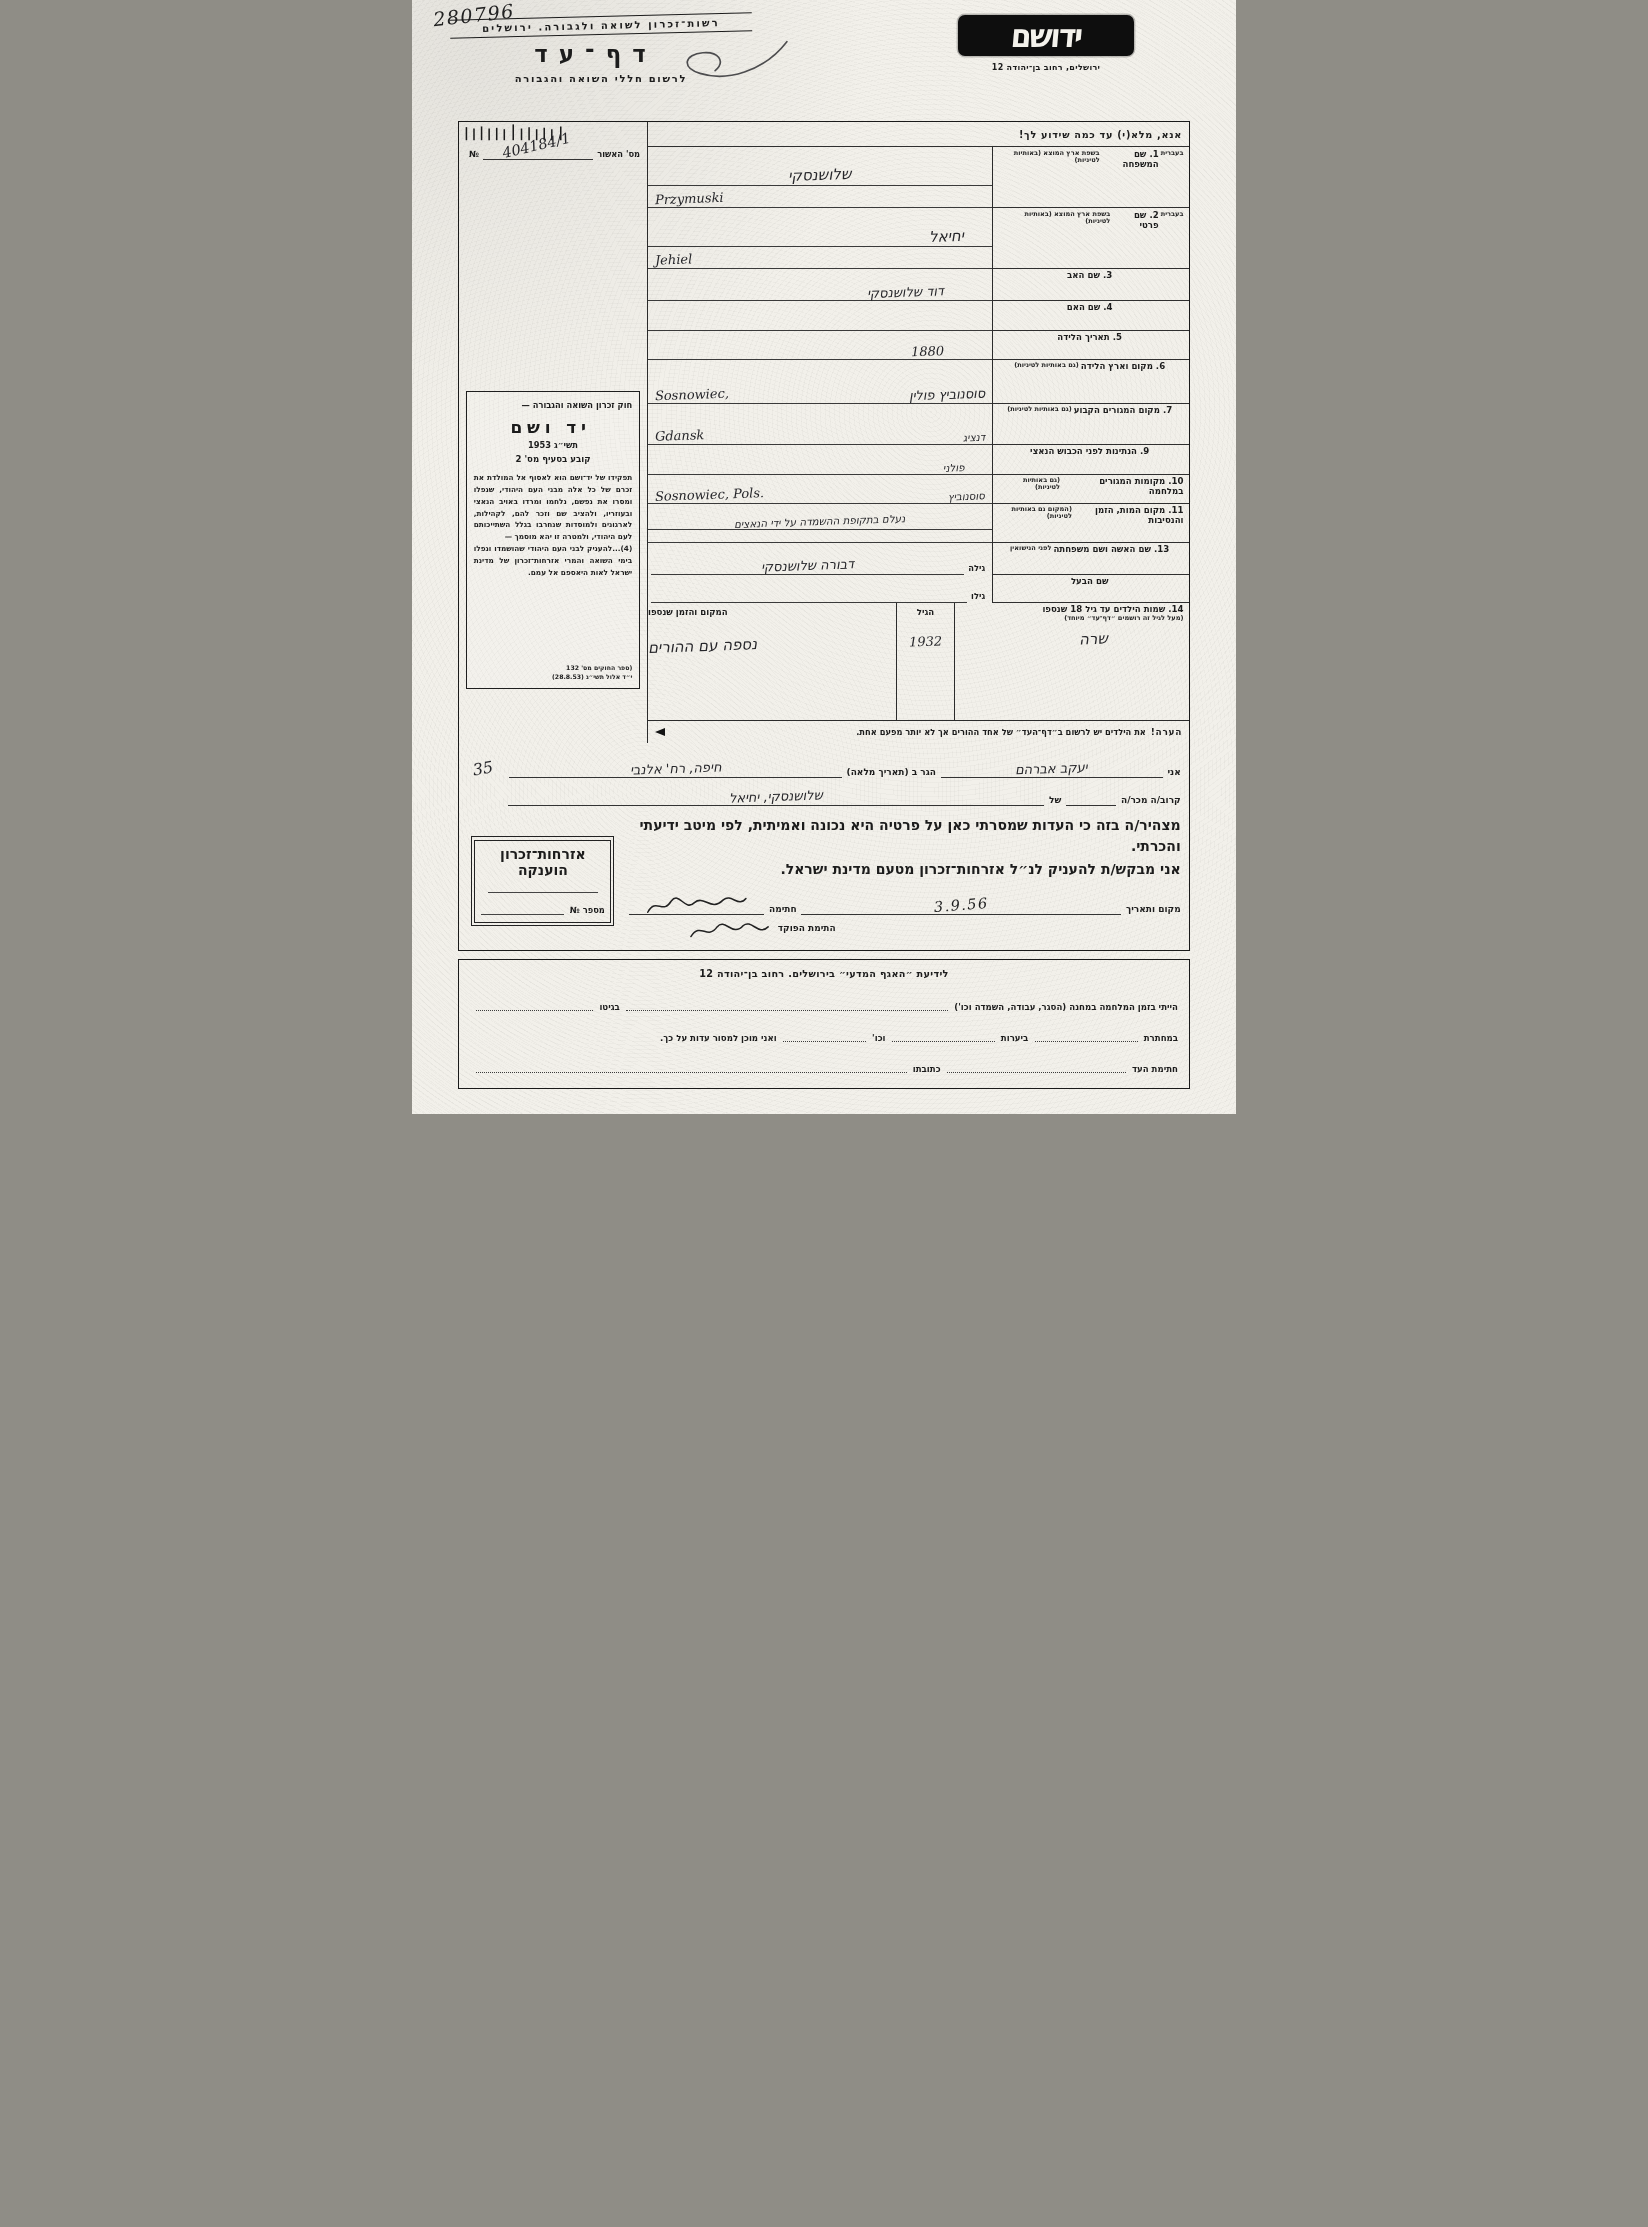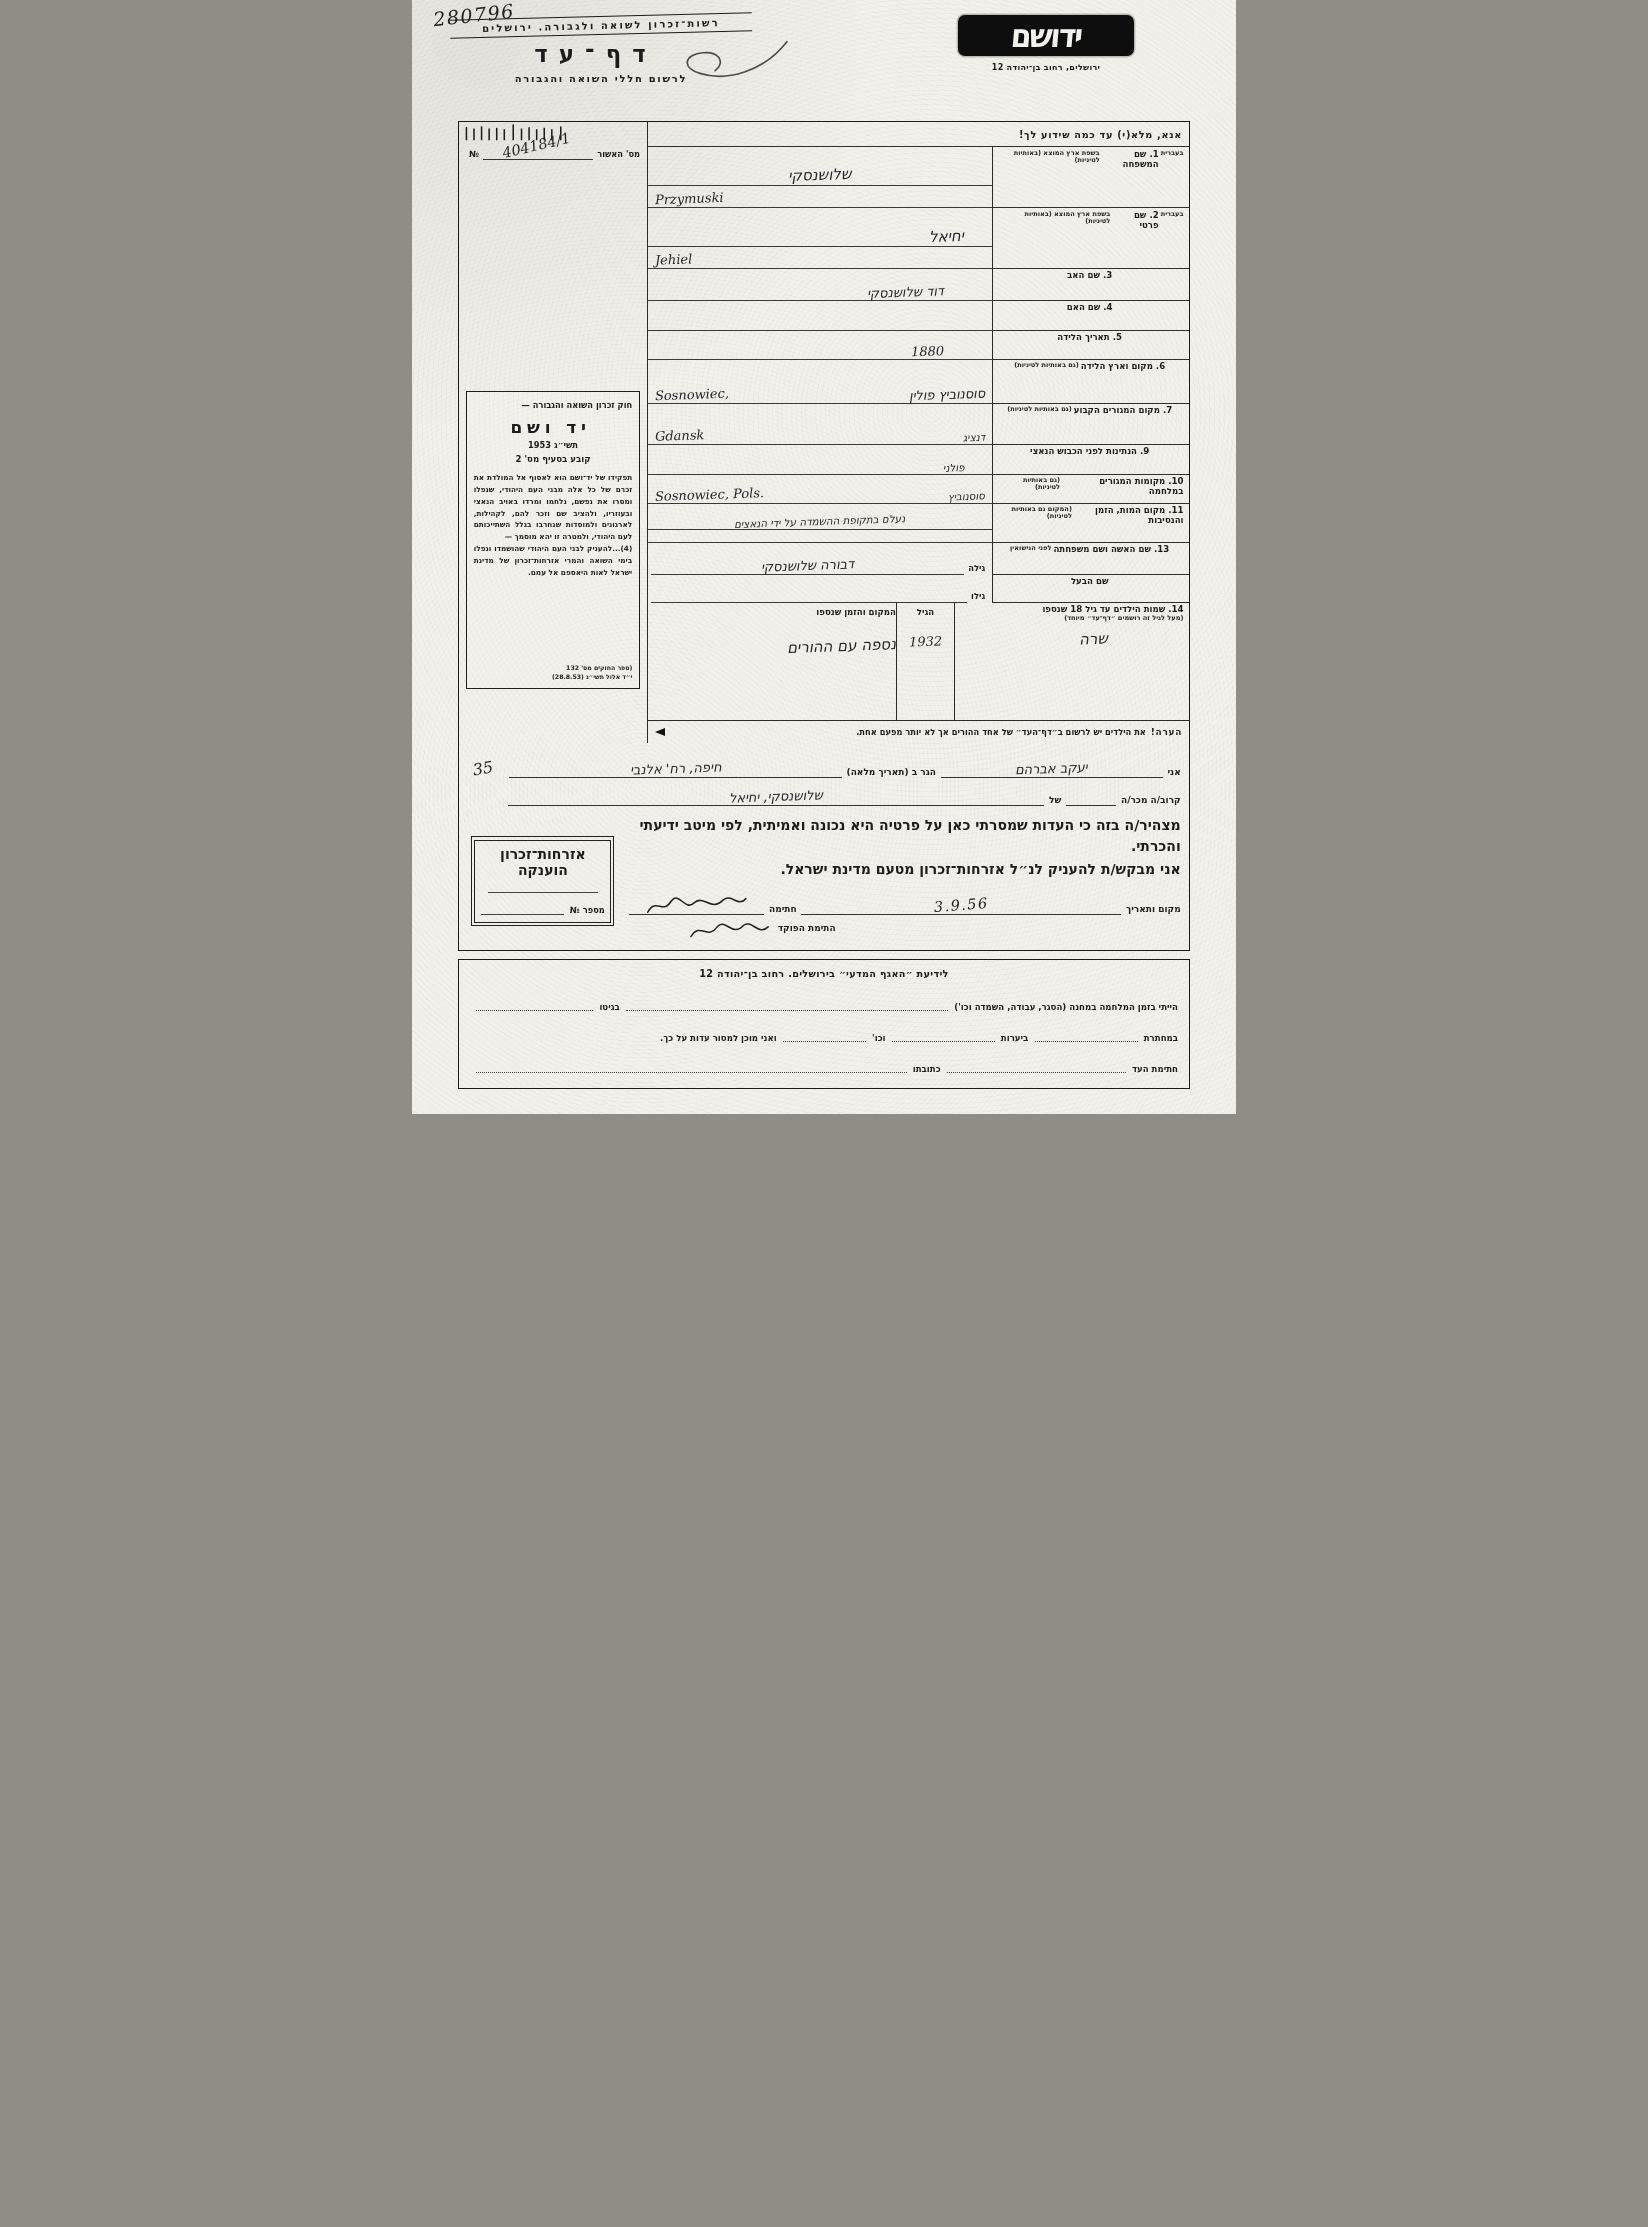--- a/index.html
+++ b/index.html
@@ -45,21 +45,21 @@
   .hw-lat{font-family:"DejaVu Serif",serif;font-style:italic;color:#26262a;font-size:13px;line-height:1;white-space:nowrap;transform:rotate(-2deg);padding-bottom:2.1px}
   .pad-r60{padding-right:41px}.pad-r30{padding-right:20.7px}
   .opts{font-weight:bold;font-size:8.6px;margin-right:55px;padding-bottom:1.4px}
   .agelbl{font-weight:bold;font-size:8.3px;padding:0 4.1px 2.1px}
   .seg{flex:1;border-bottom:0.7px solid #3a3a3a;display:flex;align-items:flex-end;justify-content:center}
   .aline13{flex:1;display:flex;align-items:flex-end;padding:0 2.8px}
   
   .ctable{height:117px;display:flex}
   .ct-names{width:234px;display:flex;flex-direction:column;padding:2.8px 5.5px;text-align:right}
   .ct-age{width:59px;border-left:1px solid #2b2b2b;border-right:1px solid #2b2b2b;display:flex;flex-direction:column;align-items:center}
-  .ct-place{flex:1;display:flex;flex-direction:column;align-items:flex-start}
+  .ct-place{flex:1;display:flex;flex-direction:column;align-items:flex-end}
   .ct-h{font-weight:bold;font-size:8.6px;margin-top:4.1px;text-align:center}
   .ct-name-hw{margin:9.7px 76px 0 auto}
   
   .r-note{border-top:1px solid #2b2b2b;display:flex;align-items:center;padding:0 6.9px;gap:4.8px;font-weight:bold}
   .note-lbl{font-size:9px;letter-spacing:0.7px}
   .note-txt{font-size:8.3px}
   .note-mark{width:0;height:0;border-top:4.8px solid transparent;border-bottom:4.8px solid transparent;border-right:10.3px solid #131313;margin-right:auto}
   
   .sidebar{width:188px;display:flex;flex-direction:column;padding:8.3px 6.9px 54px}
   .cert{display:flex;align-items:flex-end;width:171px;height:30px}

